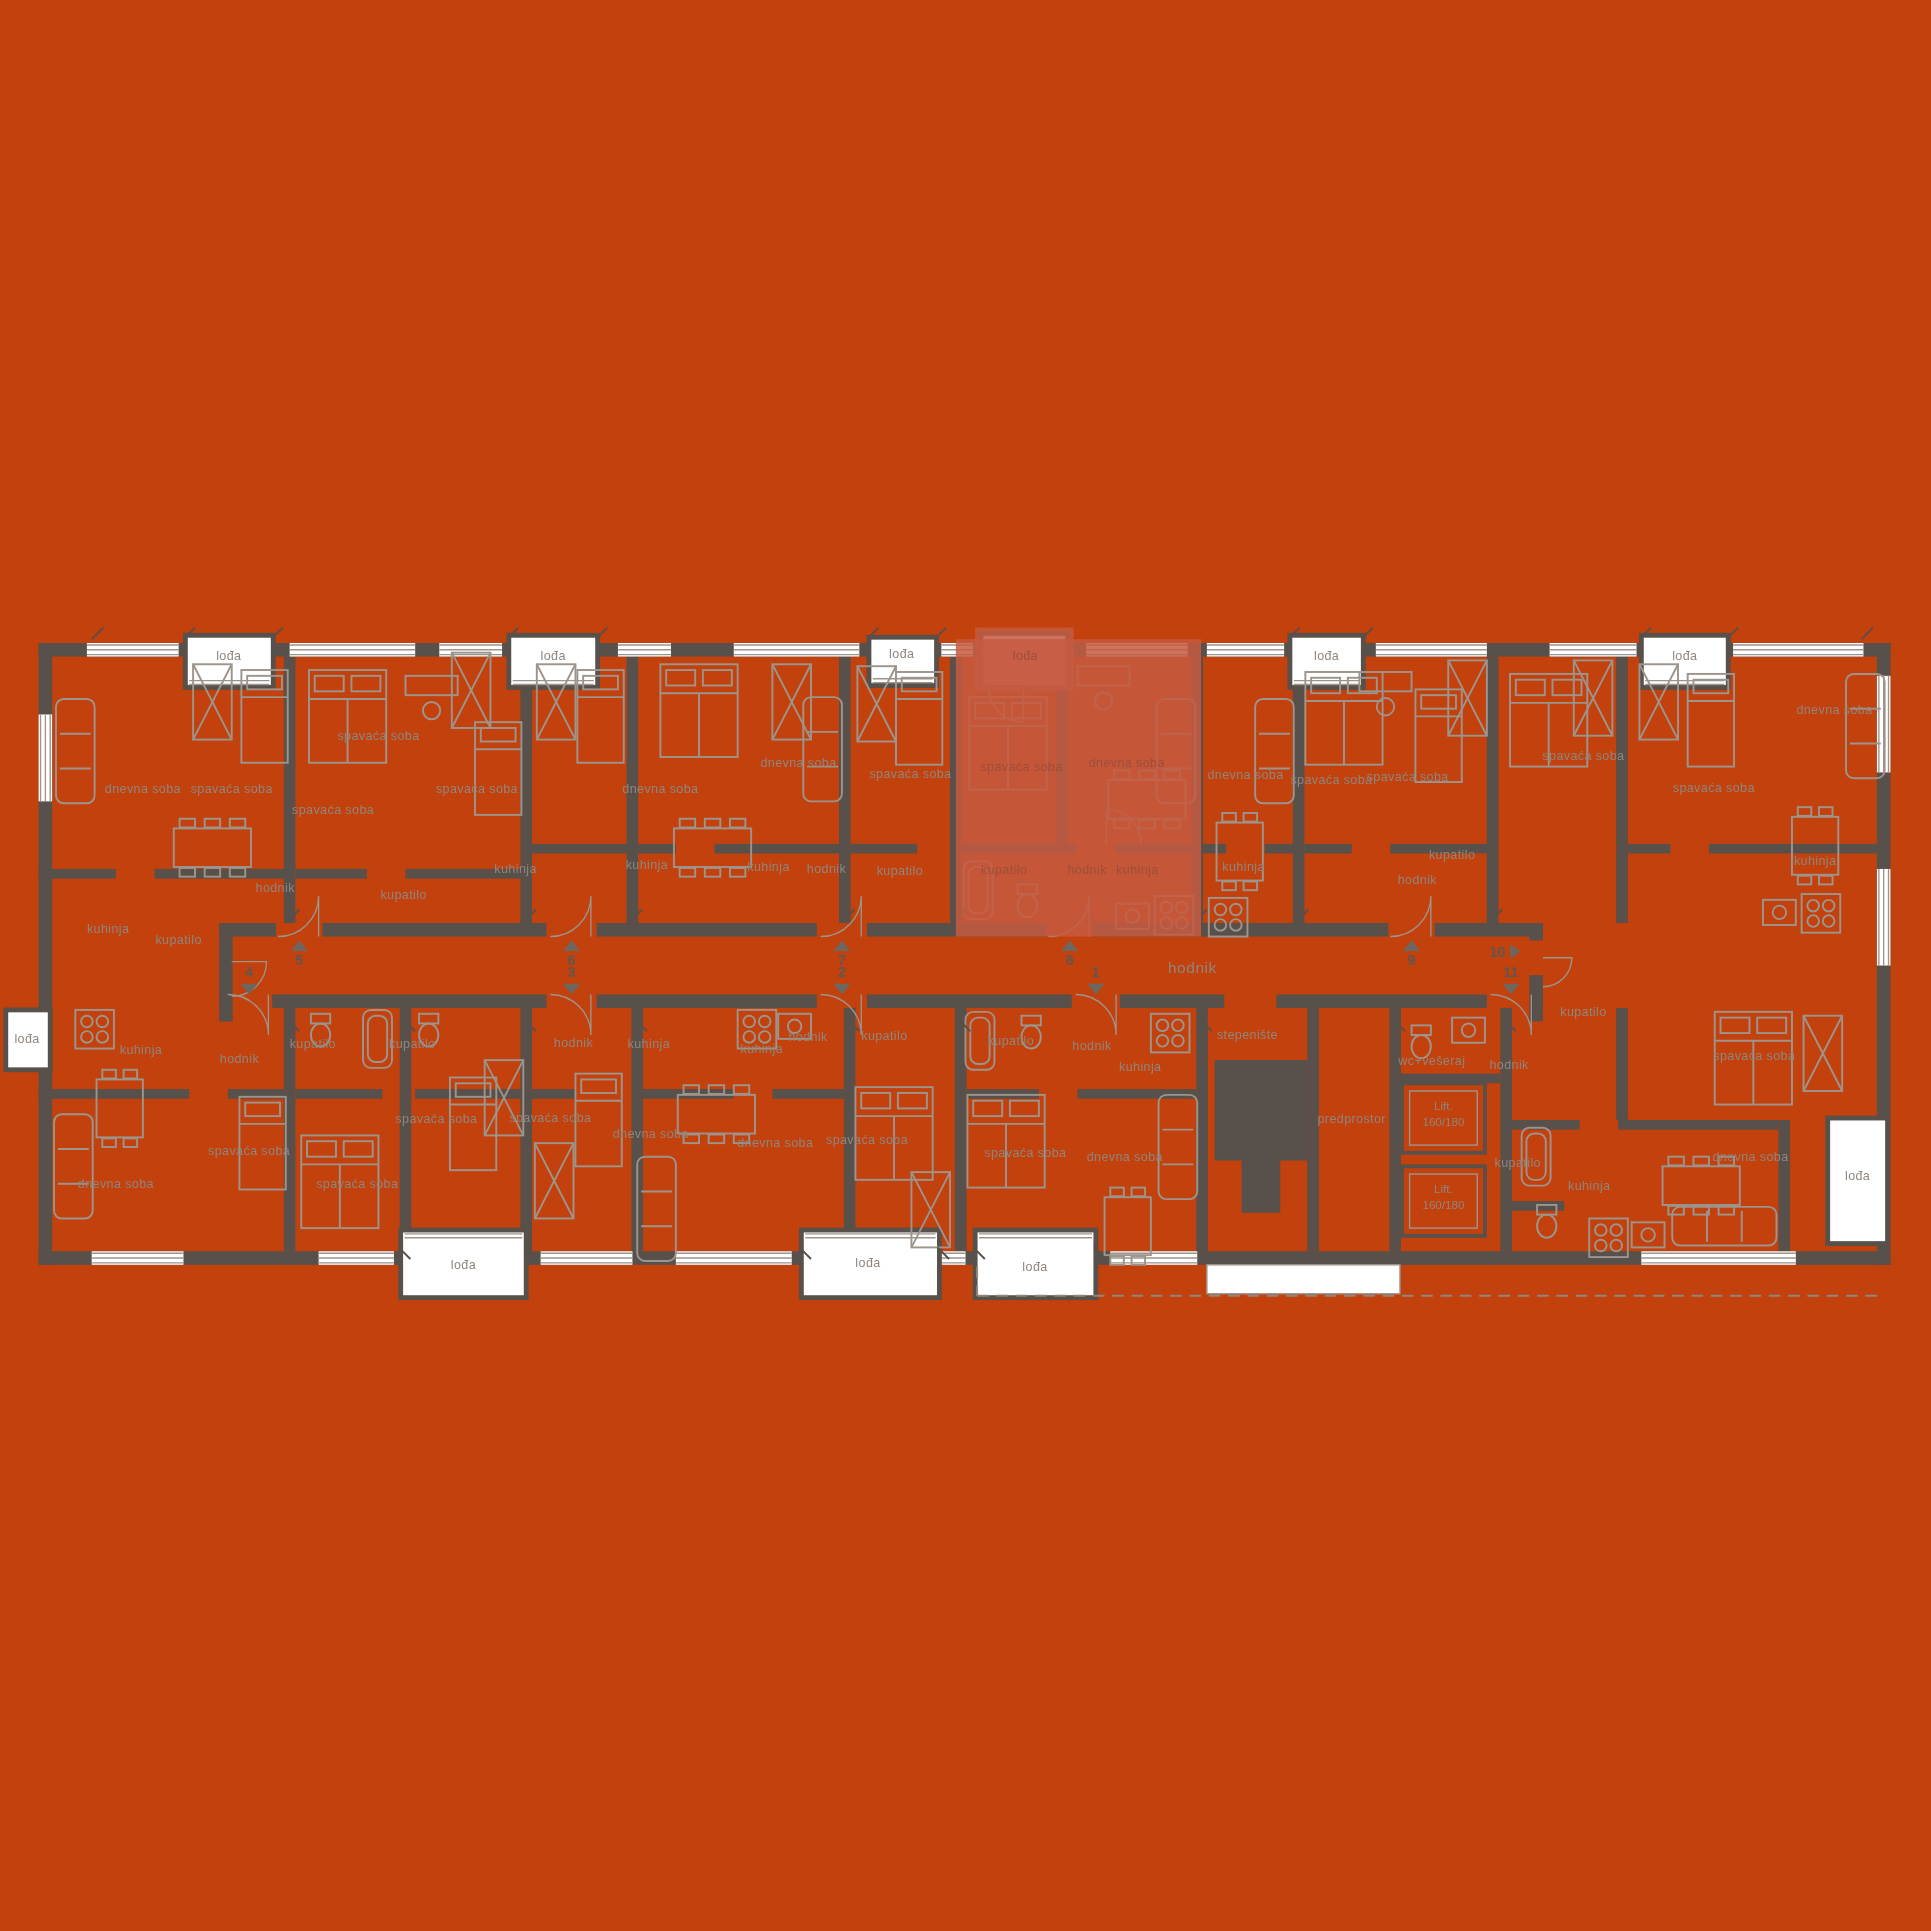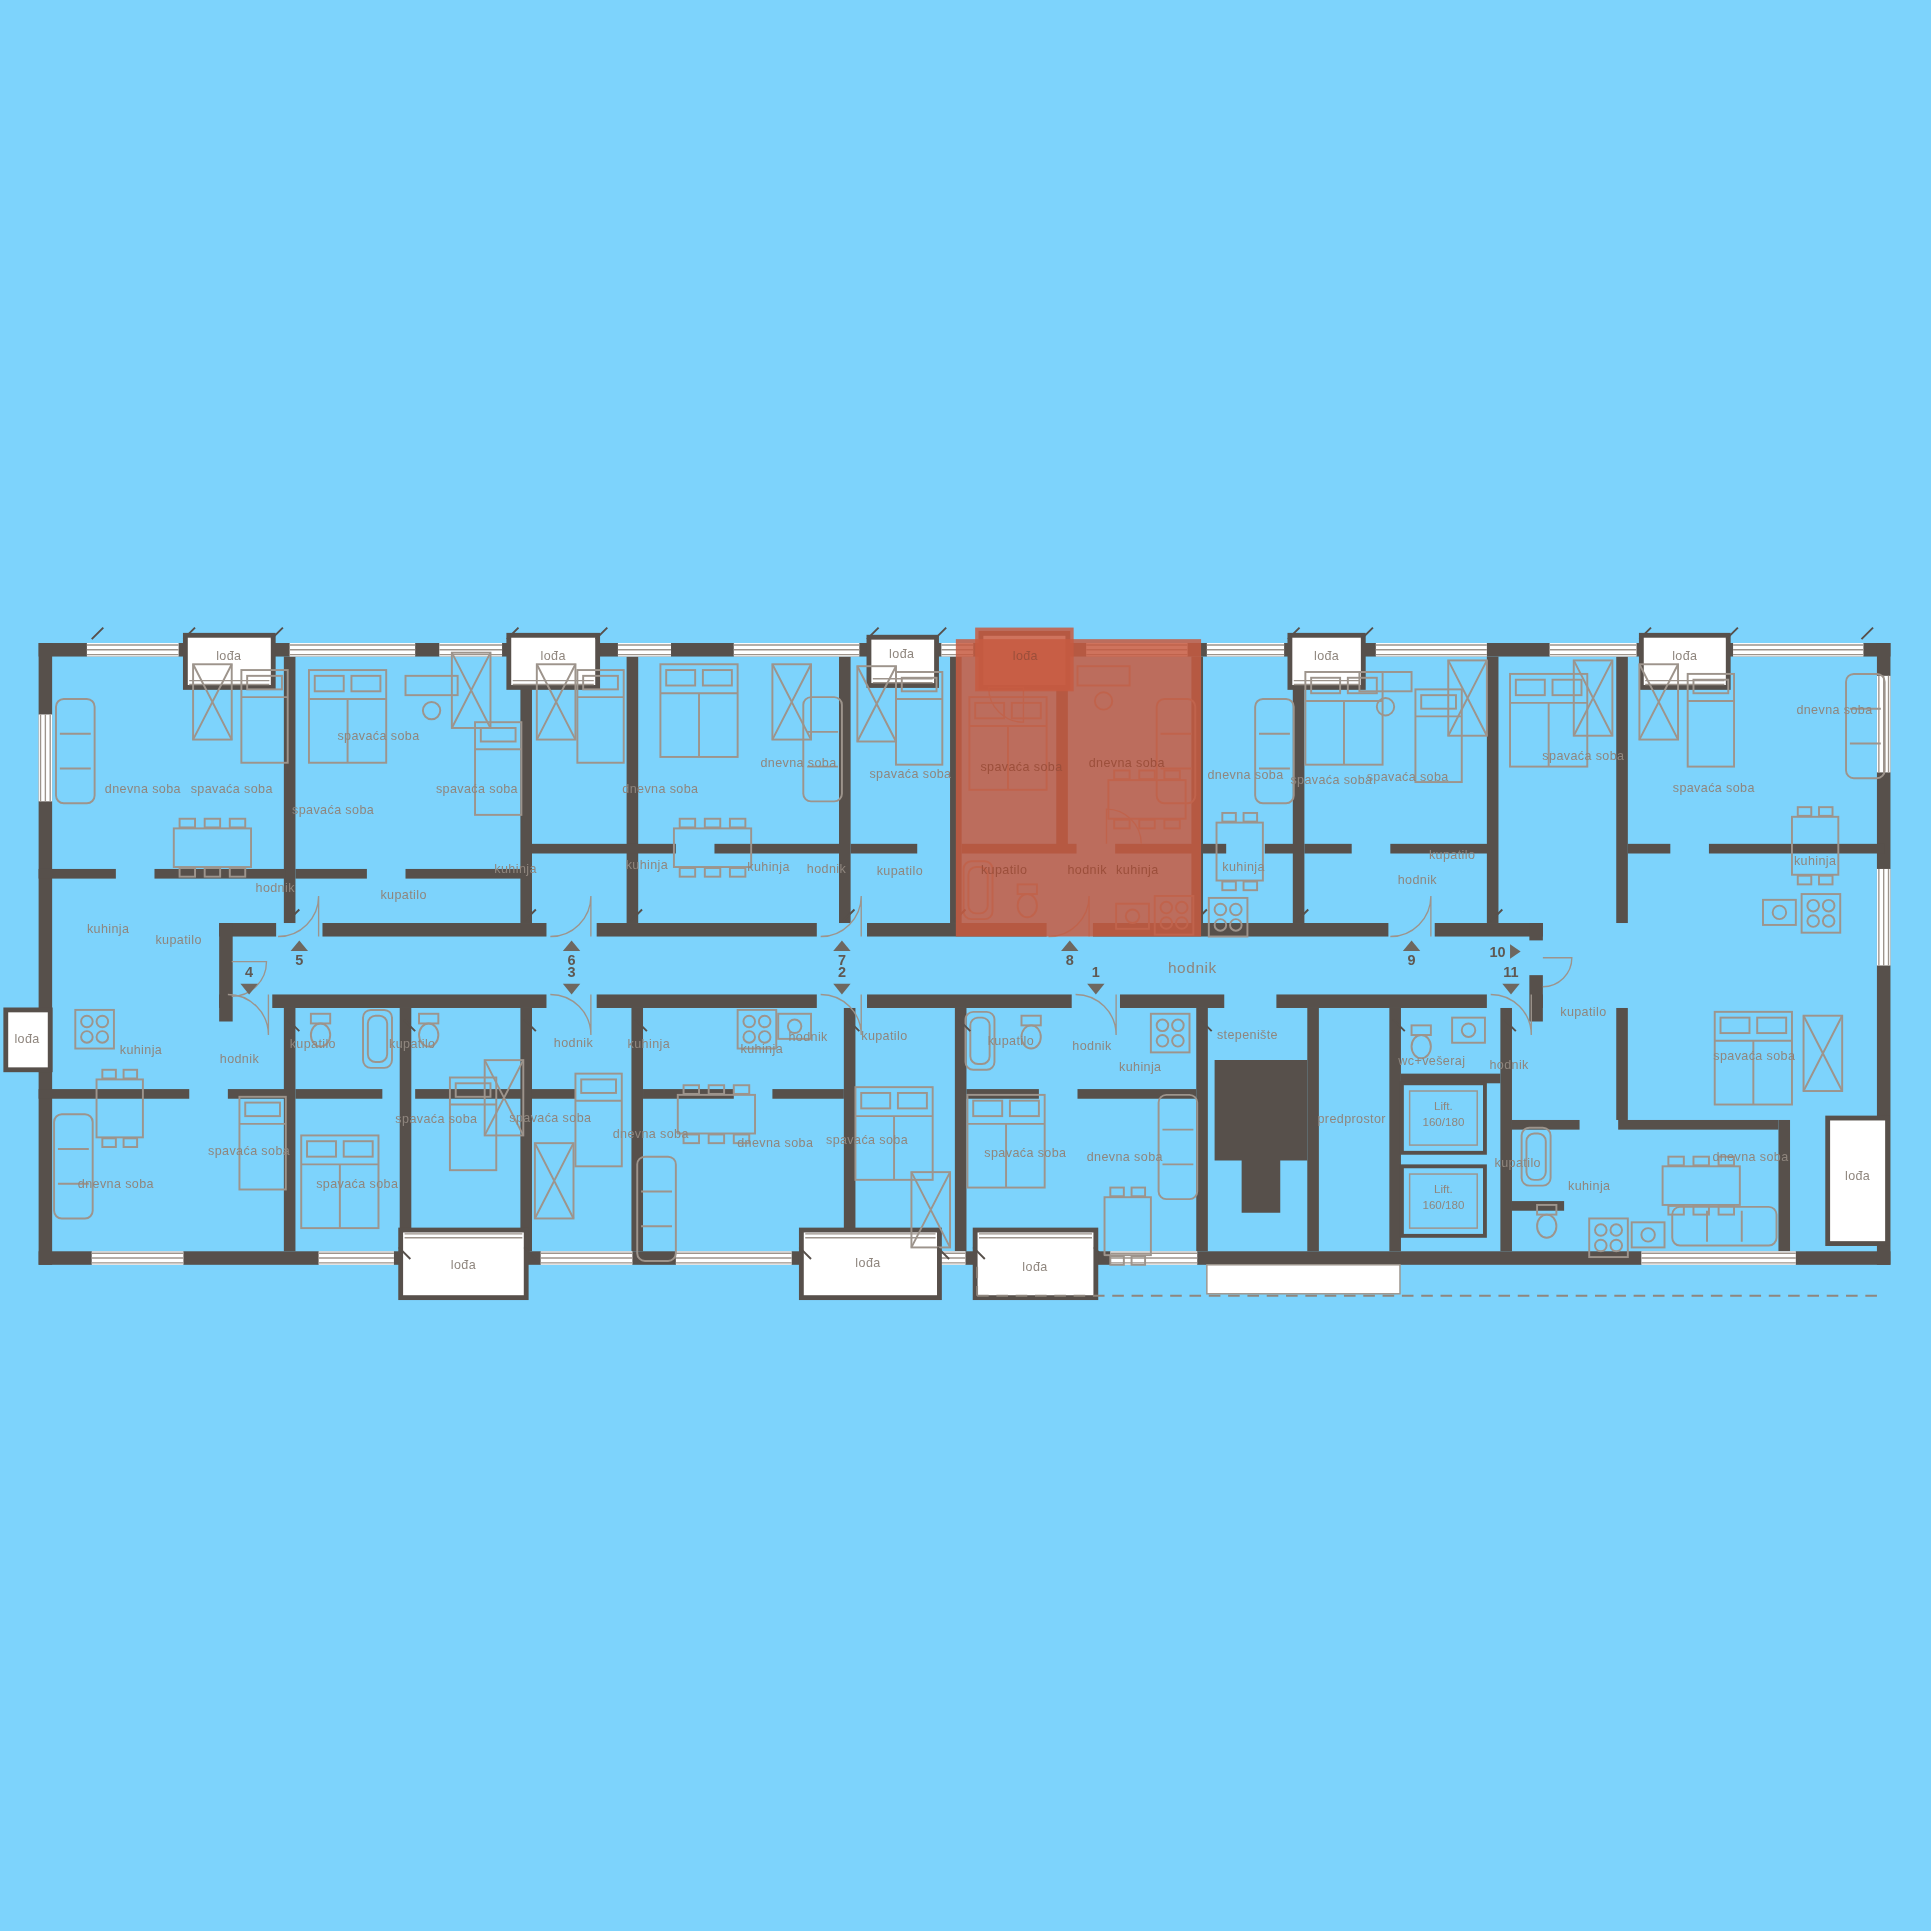--- a/index.html
+++ b/index.html
@@ -1,16 +1,16 @@
 <!DOCTYPE html>
 <html style="--hl-fill: #C75B41; --hl-op: 0.85; --hl-label: #9C4F3B;"><head>
 <meta charset="utf-8">
 <style>
   html,body{margin:0;padding:0;background:#ffffff;}
-  .stage{position:relative;width:1931px;height:1931px;background:#7dd3fc;overflow:hidden;}
+  .stage{position:relative;width:1931px;height:1931px;background:#c2410c;overflow:hidden;}
   svg{position:absolute;left:0;top:0;}
   text{font-family:"Liberation Sans", sans-serif;}
   .lbl{font-size:13px;fill:#8F867E;text-anchor:middle;letter-spacing:.4px;}
   .hl-lbl{fill:var(--hl-label,#9C4F3B);}
   .corr{font-size:16px;fill:#8F867E;text-anchor:middle;letter-spacing:.6px;}
   .num{font-size:15px;font-weight:700;fill:#5F5852;text-anchor:middle;}
   .liftlbl{font-size:12px;fill:#8F867E;text-anchor:middle;}
   .tri{fill:#6E675F;}
   .wall{fill:#57504B;}
   .furn{stroke:#9D948C;stroke-width:2;fill:none;}

